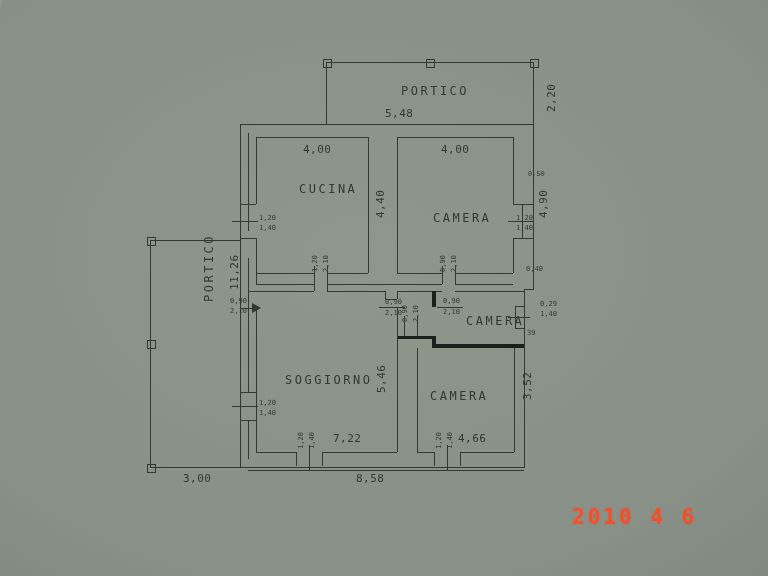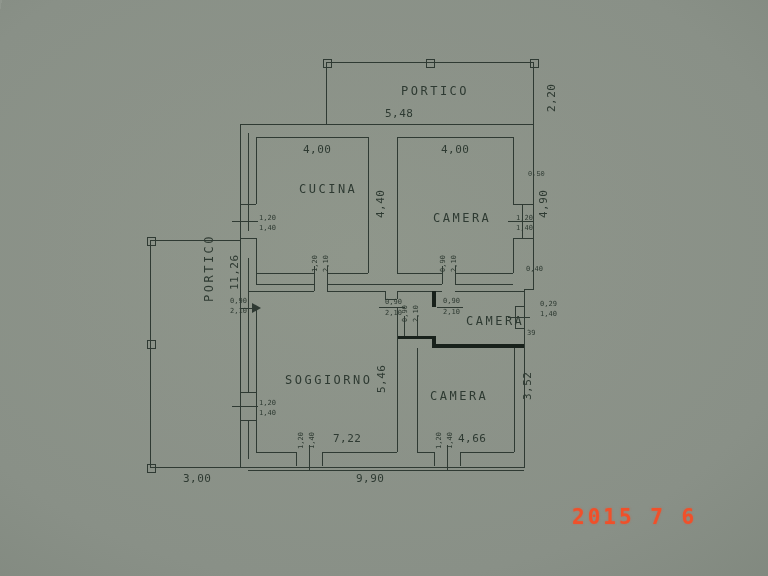--- a/index.html
+++ b/index.html
@@ -213,17 +213,17 @@
   <div class="h" style="left:150px;top:467px;width:90px;"></div>
   <div class="pil" style="left:147px;top:237px;"></div>
   <div class="pil" style="left:147px;top:340px;"></div>
   <div class="pil" style="left:147px;top:464px;"></div>
 
   <div class="lbl room rot90" style="left:202px;top:302px;">PORTICO</div>
   <div class="lbl dim" style="left:183px;top:472px;">3,00</div>
   <div class="lbl dim rot90" style="left:228px;top:290px;">11,26</div>
 
   <div class="h" style="left:248px;top:470px;width:276px;"></div>
-  <div class="lbl dim" style="left:356px;top:472px;">9,90</div>
-
-  <div id="datestamp">2015  7   6</div>
+  <div class="lbl dim" style="left:356px;top:472px;">8,58</div>
+
+  <div id="datestamp">2010  4   6</div>
 
 </div>
 
 </body></html>

